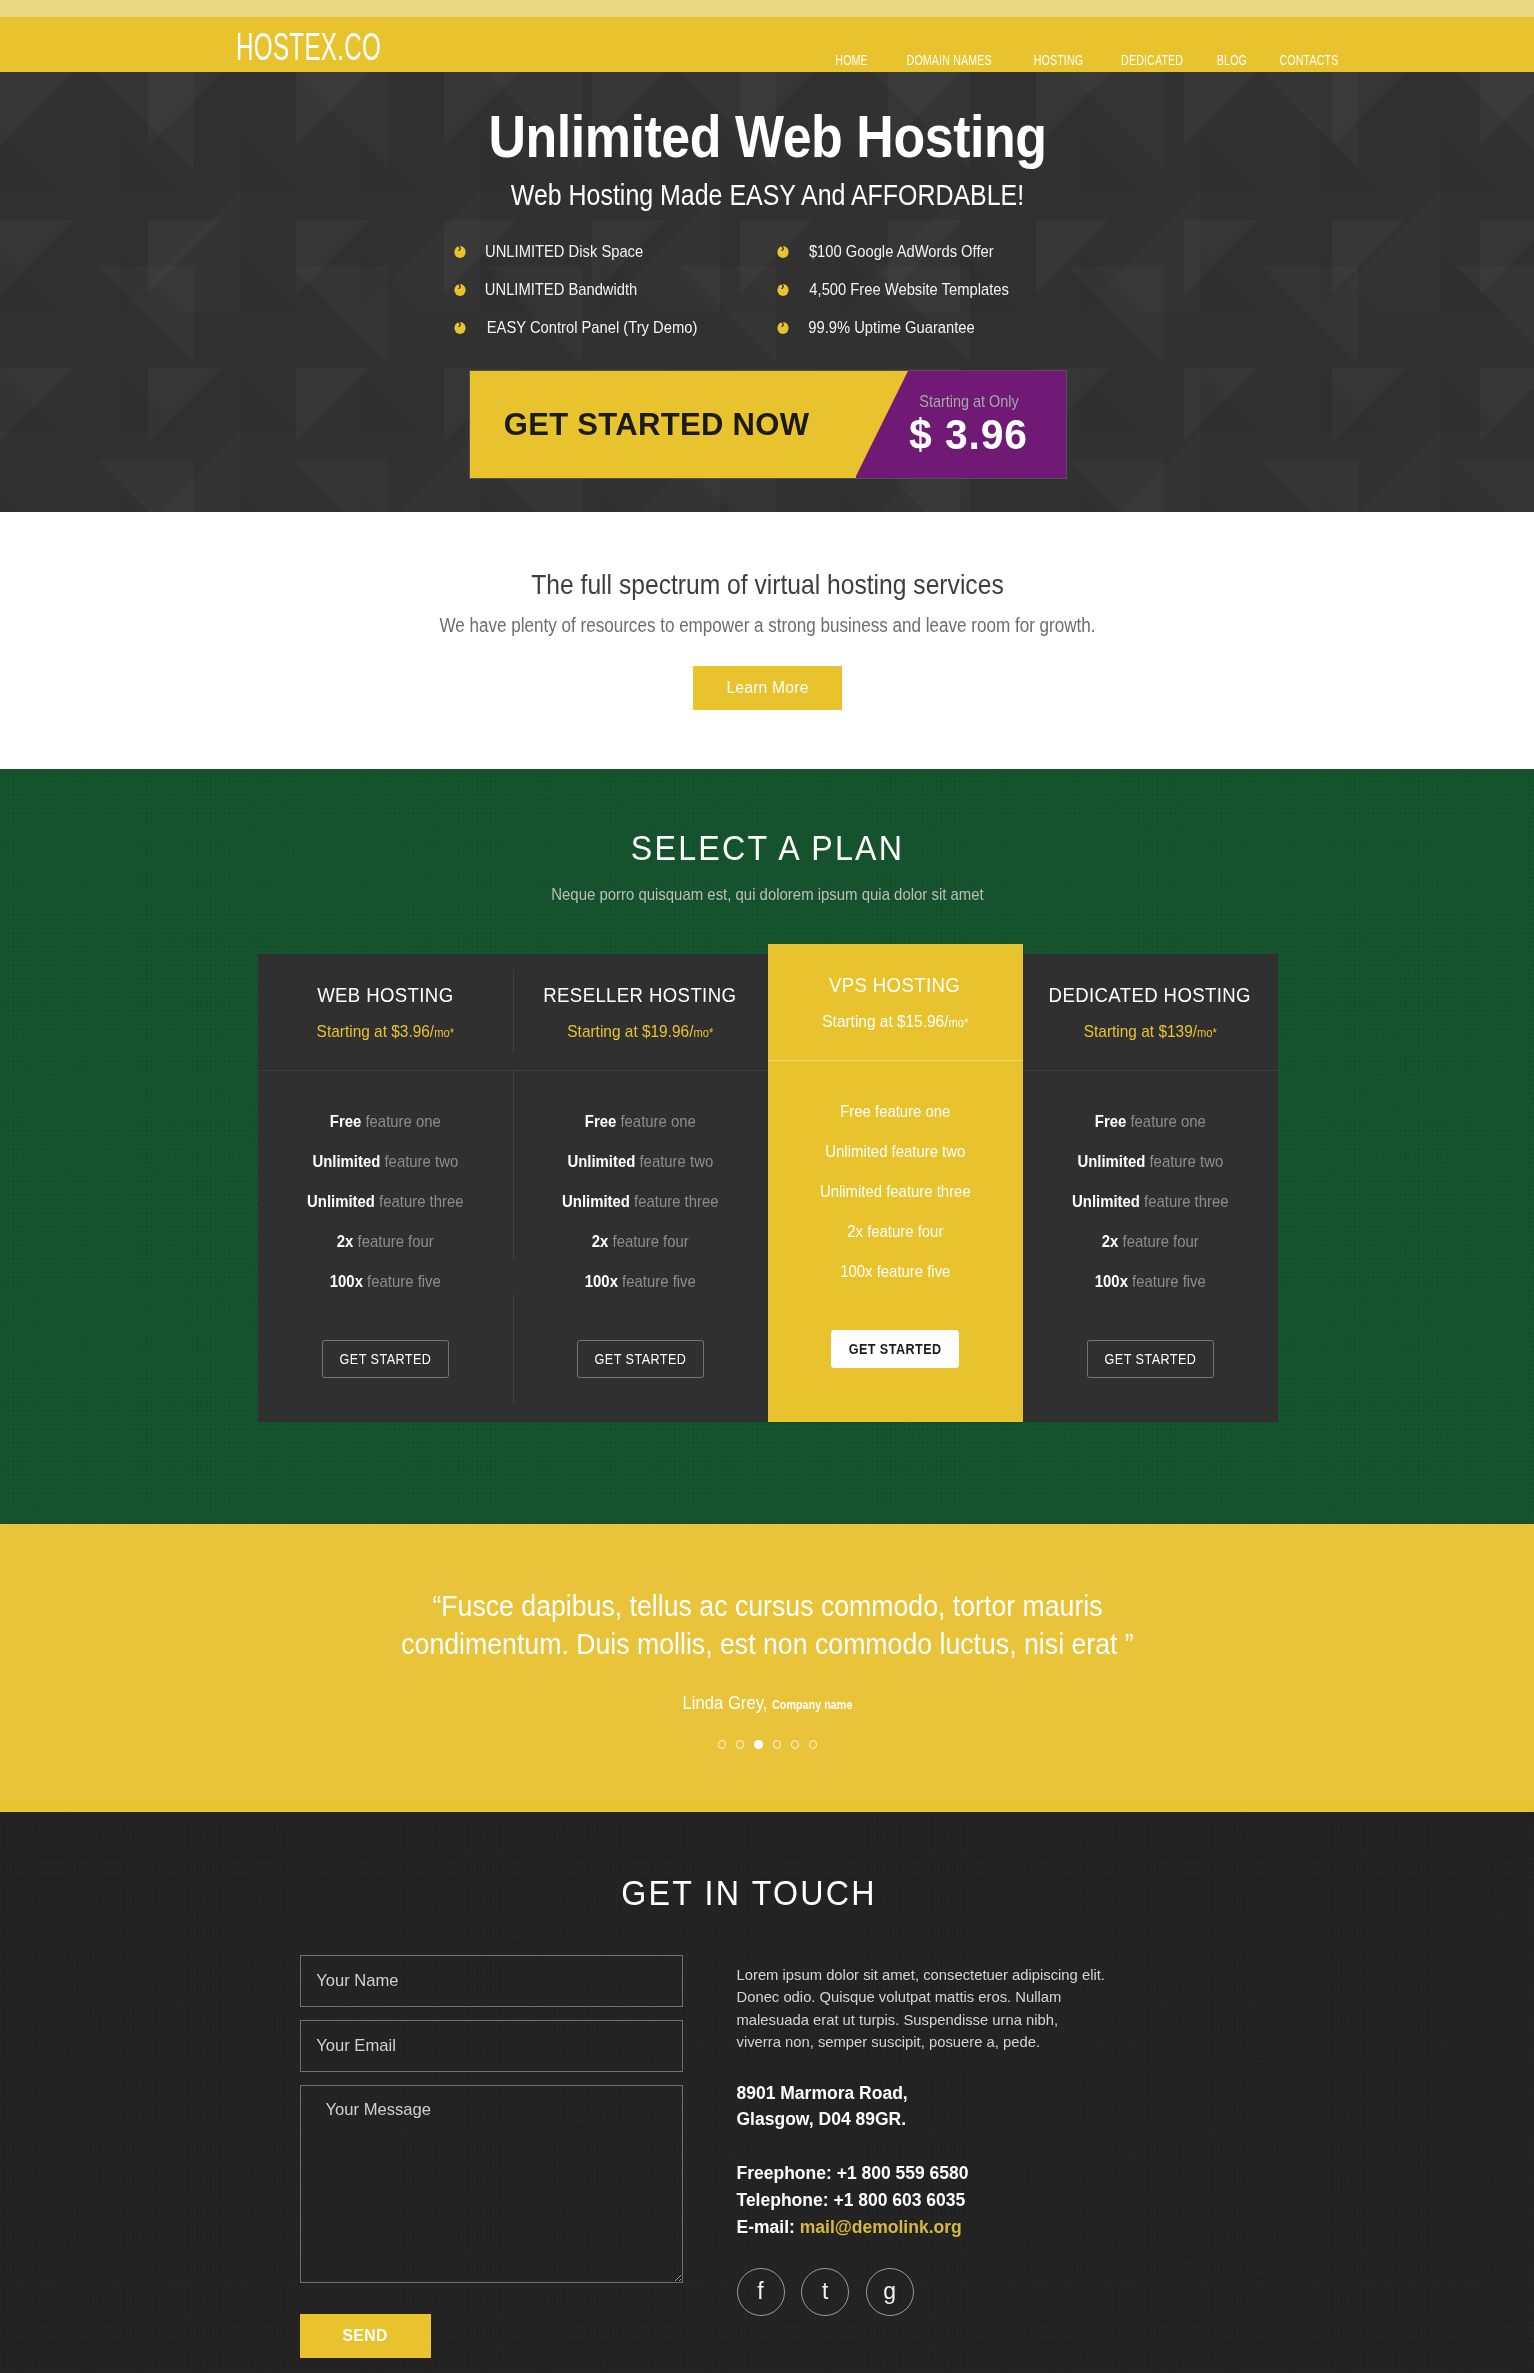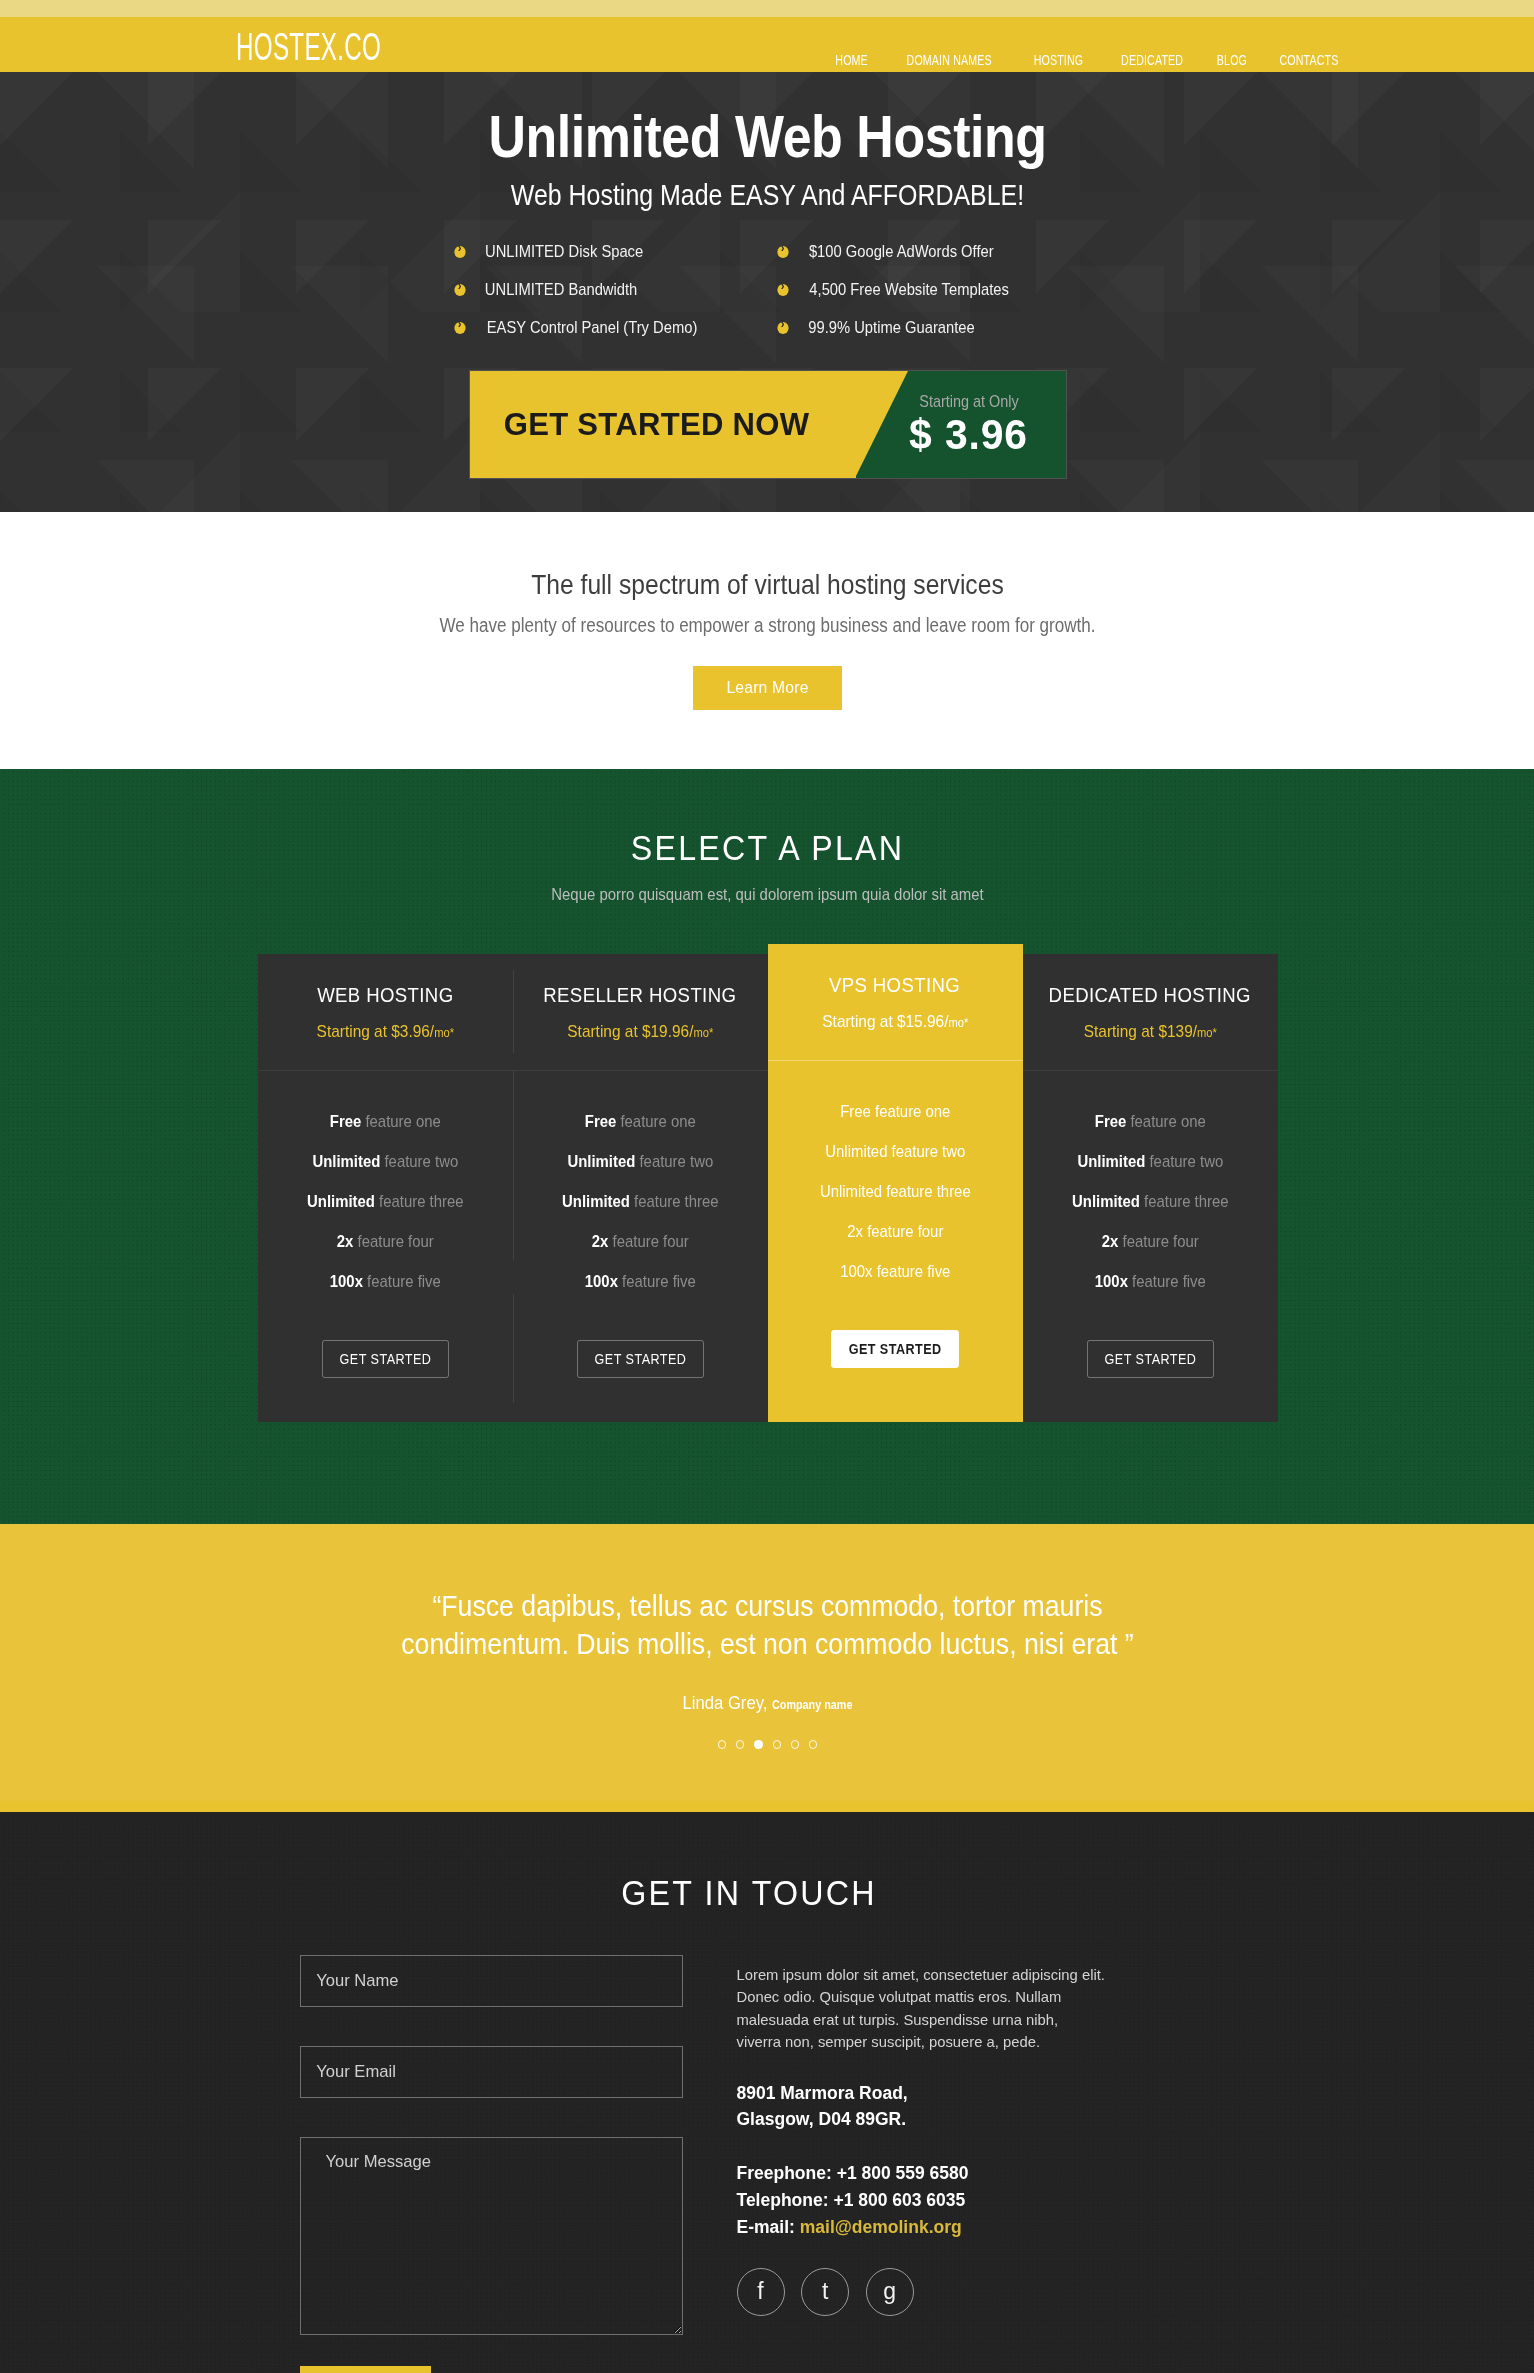--- a/index.html
+++ b/index.html
@@ -159,21 +159,21 @@
     color: #1b1b1b;
     font-size: 32px;
     font-weight: bold;
     letter-spacing: 0.3px;
     font-family: "Liberation Sans Narrow", "Liberation Sans", sans-serif;
     transform: scaleX(0.97);
     display: inline-block;
   }
   .cta-right {
     width: 210px;
-    background: #14532d;
+    background: #701a75;
     display: flex;
     flex-direction: column;
     align-items: center;
     justify-content: center;
     padding-left: 16.6px;
   }
   .cta-small {
     color: #a8a8a8;
     font-size: 15.7px;
     font-family: "Liberation Sans Narrow", "Liberation Sans", sans-serif;
@@ -432,21 +432,21 @@
   .form-col { width: 383px; margin-left: 42px; }
   .info-col { width: 369px; padding-top: 9.2px; }
   .finput {
     width: 100%;
     height: 52px;
     background: transparent;
     border: 0.9px solid #6f6f6f;
     color: #d8d8d8;
     font-size: 16.6px;
     padding: 0 15.7px;
-    margin-bottom: 39px;
+    margin-bottom: 13px;
     font-family: "Liberation Sans Narrow", "Liberation Sans", sans-serif;
     outline: none;
   }
   .finput::placeholder { color: #d0d0d0; opacity: 1; }
   .ftext {
     width: 100%;
     height: 198px;
     background: transparent;
     border: 0.9px solid #6f6f6f;
     color: #d8d8d8;

